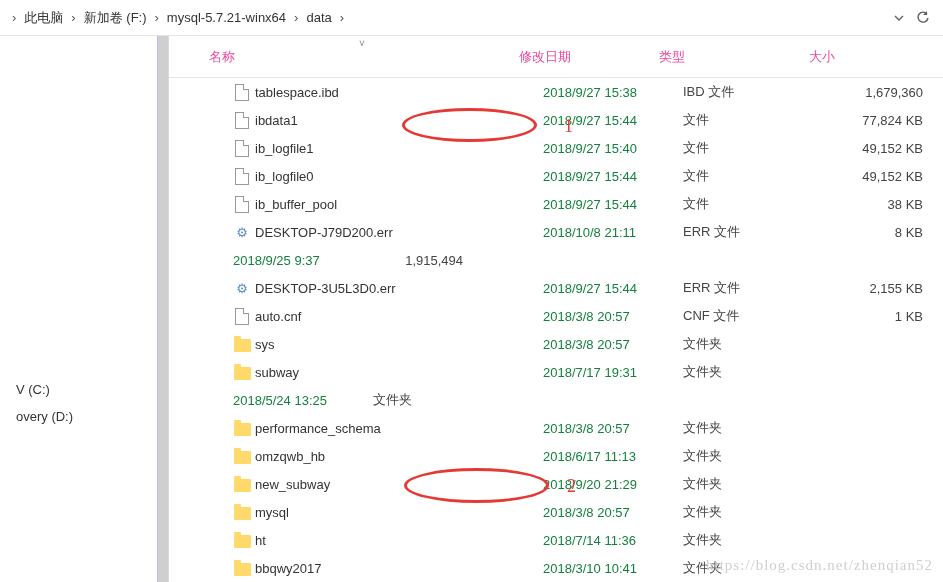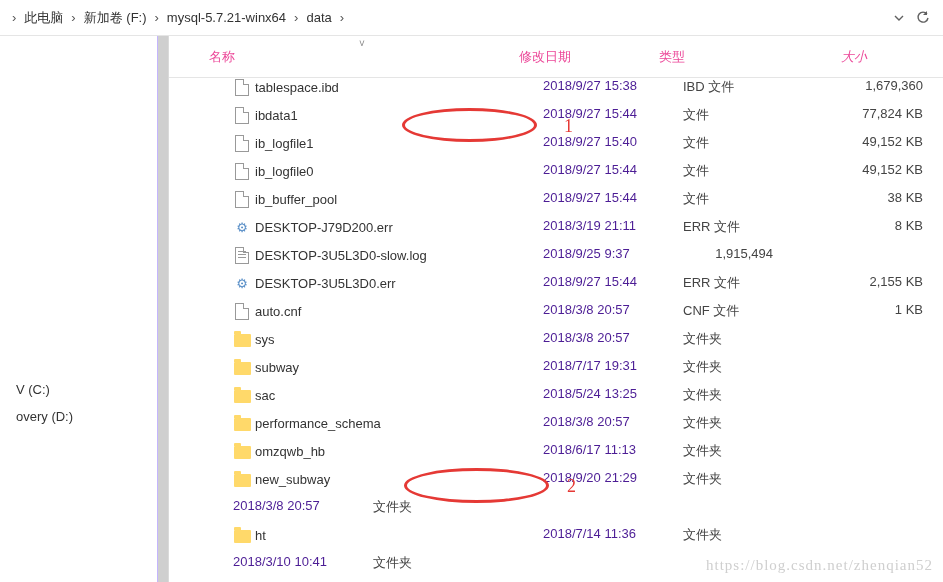--- a/index.html
+++ b/index.html
@@ -17,27 +17,27 @@
 
     .divider { width:12px; background:#cfcfcf; border-right:1px solid #dadada; }
 
     .main { flex:1; display:flex; flex-direction:column; position:relative; }
 
     .colhead { height:42px; display:flex; align-items:center; border-bottom:1px solid #e5e5e5; padding-left:40px; position:relative; }
     .colhead > div { color:#ec4899; }
     .col-name { width:310px; }
     .col-date { width:140px; }
     .col-type { width:150px; }
-    .col-size { width:110px; text-align:center; padding-right:20px;font-style:italic;}
+    .col-size { width:110px; text-align:left; padding-right:20px;}
     .sort-chev { position:absolute; top:2px; left:190px; color:#888; font-size:10px; }
 
     .rows { flex:1; overflow:hidden; }
-    .row { height:28px; display:flex; align-items:flex-start; padding-left:64px; }
+    .row { height:28px; display:flex; align-items:center; padding-left:64px; }
     .cell-name { width:310px; display:flex; align-items:center; gap:4px; }
-    .cell-date { width:140px; color:#4c1d95; }
+    .cell-date { width:140px; color:#15803d; }
     .cell-type { width:150px; color:#444; }
     .cell-size { width:110px; text-align:right; padding-right:20px; color:#444; }
 
     .icon { width:18px; height:18px; display:inline-flex; align-items:center; justify-content:center; flex-shrink:0; }
     .icon-file { border:1px solid #999; background:#fff; width:14px; height:17px; position:relative; }
     .icon-file::before{content:"";position:absolute;top:-1px;right:-1px;width:5px;height:5px;background:#fff;border-left:1px solid #999;border-bottom:1px solid #999;}
     .icon-text .icon-file::after{content:"";position:absolute;left:2px;top:3px;width:8px;height:1px;background:#999;box-shadow:0 3px 0 #999,0 6px 0 #999;}
     .icon-gear { color:#5b90c8; font-size:13px; }
     .icon-folder { width:17px; height:13px; background:#ffd96a; border-radius:1px; position:relative; margin-top:2px;}
     .icon-folder::before{content:"";position:absolute;top:-3px;left:0;width:7px;height:3px;background:#ffd96a;border-radius:1px 1px 0 0;}
@@ -152,31 +152,25 @@
           </div>
           <div class="cell-date">2018/9/27 15:44</div>
           <div class="cell-type">文件</div>
           <div class="cell-size">38 KB</div>
         </div>
         <div class="row">
           <div class="cell-name">
             <span class="icon icon-gear">⚙</span>
             <span>DESKTOP-J79D200.err</span>
           </div>
-          <div class="cell-date">2018/3/19 21:11</div>
+          <div class="cell-date">2018/10/8 21:11</div>
           <div class="cell-type">ERR 文件</div>
           <div class="cell-size">8 KB</div>
         </div>
         <div class="row">
-          <div class="cell-name">
-            <span class="icon icon-text">
-              <span class="icon-file"></span>
-            </span>
-            <span>DESKTOP-3U5L3D0-slow.log</span>
-          </div>
           <div class="cell-date">2018/9/25 9:37</div>
           <div class="cell-size">1,915,494</div>
         </div>
         <div class="row">
           <div class="cell-name">
             <span class="icon icon-gear">⚙</span>
             <span>DESKTOP-3U5L3D0.err</span>
           </div>
           <div class="cell-date">2018/9/27 15:44</div>
           <div class="cell-type">ERR 文件</div>
@@ -209,26 +203,20 @@
             <span class="icon">
               <span class="icon-folder"></span>
             </span>
             <span>subway</span>
           </div>
           <div class="cell-date">2018/7/17 19:31</div>
           <div class="cell-type">文件夹</div>
           <div class="cell-size"></div>
         </div>
         <div class="row">
-          <div class="cell-name">
-            <span class="icon">
-              <span class="icon-folder"></span>
-            </span>
-            <span>sac</span>
-          </div>
           <div class="cell-date">2018/5/24 13:25</div>
           <div class="cell-type">文件夹</div>
           <div class="cell-size"></div>
         </div>
         <div class="row">
           <div class="cell-name">
             <span class="icon">
               <span class="icon-folder"></span>
             </span>
             <span>performance_schema</span>
@@ -253,36 +241,48 @@
             <span class="icon">
               <span class="icon-folder"></span>
             </span>
             <span>new_subway</span>
           </div>
           <div class="cell-date">2018/9/20 21:29</div>
           <div class="cell-type">文件夹</div>
           <div class="cell-size"></div>
         </div>
         <div class="row">
+          <div class="cell-name">
+            <span class="icon">
+              <span class="icon-folder"></span>
+            </span>
+            <span>mysql</span>
+          </div>
           <div class="cell-date">2018/3/8 20:57</div>
           <div class="cell-type">文件夹</div>
           <div class="cell-size"></div>
         </div>
         <div class="row">
           <div class="cell-name">
             <span class="icon">
               <span class="icon-folder"></span>
             </span>
             <span>ht</span>
           </div>
           <div class="cell-date">2018/7/14 11:36</div>
           <div class="cell-type">文件夹</div>
           <div class="cell-size"></div>
         </div>
         <div class="row">
+          <div class="cell-name">
+            <span class="icon">
+              <span class="icon-folder"></span>
+            </span>
+            <span>bbqwy2017</span>
+          </div>
           <div class="cell-date">2018/3/10 10:41</div>
           <div class="cell-type">文件夹</div>
           <div class="cell-size"></div>
         </div>
       </div>
 
     <div class="ann ann1"></div>
     <div class="lab lab1">1</div>
     <div class="ann ann2"></div>
     <div class="lab lab2">2</div>

